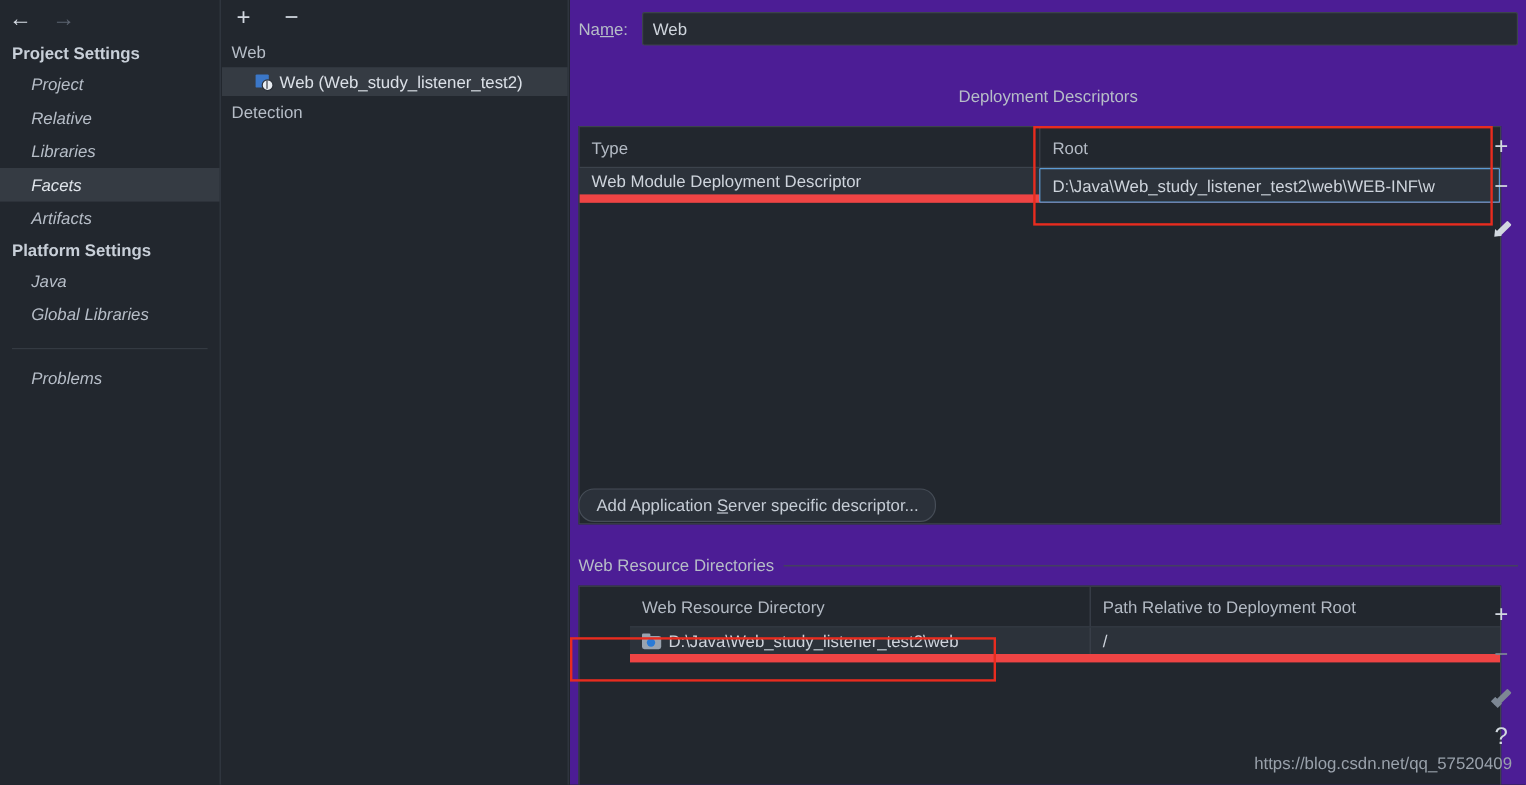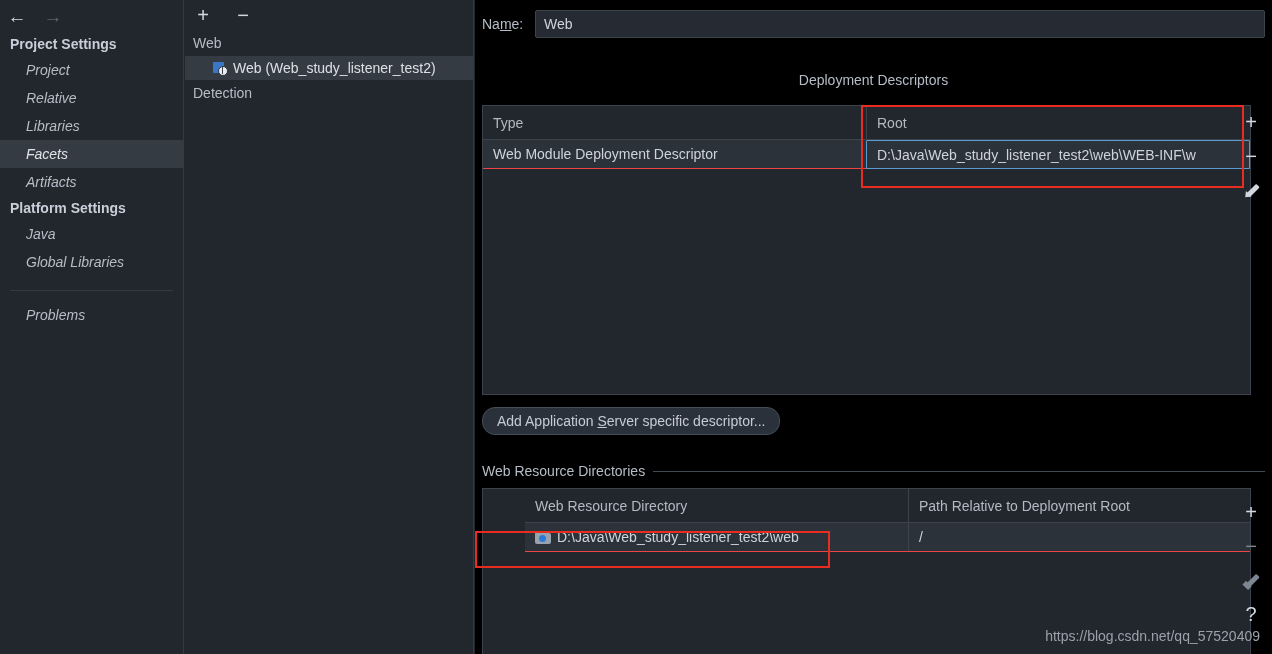--- a/index.html
+++ b/index.html
@@ -133,21 +133,21 @@
     left: 3px; top: 0px;
     width: 1px; height: 7px;
     background: #3a4049;
   }
 
   
   #main {
     position: absolute;
     left: 475px; top: 0;
     width: 797px; height: 654px;
-    background: #000000;
+    background: #4c1d95;
   }
 
   .name-row {
     position: absolute;
     left: 0; top: 10px;
     width: 790px;
     display: flex;
     align-items: center;
   }
   .name-label {
@@ -203,21 +203,21 @@
     color: #b3bac4;
     display: flex;
     align-items: center;
     padding-left: 10px;
   }
   .th + .th { border-left: 1px solid #3c434c; }
   .tbl-row {
     display: flex;
     height: 29px;
     background: #2c323a;
-    border-bottom: 1px solid #ef4444;
+    border-bottom: 7px solid #ef4444;
   }
   .td {
     font-size: 14px;
     color: #ced4dc;
     display: flex;
     align-items: center;
     padding-left: 10px;
     overflow: hidden;
     white-space: nowrap;
   }
@@ -385,21 +385,21 @@
   <div class="name-row">
     <span class="name-label">Na<u>m</u>e:</span>
     <input class="name-input" type="text" value="Web" style="">
   </div>
 
   <div class="section-head" style="left:7px; top:72px; width:783px;flex-direction:column;">
     <span>Deployment Descriptors</span>
     <span class="rule"></span>
   </div>
 
-  <div class="tbl" style="left:7px; top:105px; width:1237px; width:769px; height:290px;">
+  <div class="tbl" style="left:7px; top:105px; width:1237px; width:769px; height:332px;">
     <div class="tbl-head">
       <div class="th" style="width:383px;">Type</div>
       <div class="th" style="flex:1;">Root</div>
     </div>
     <div class="tbl-row">
       <div class="td" style="width:383px;">Web Module Deployment Descriptor</div>
       <div class="td cell-editing" style="flex:1;">D:\Java\Web_study_listener_test2\web\WEB-INF\w</div>
     </div>
   </div>
 

